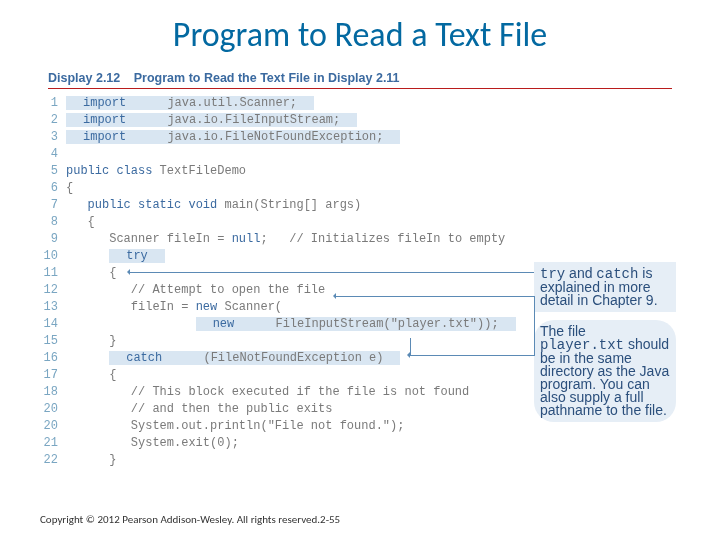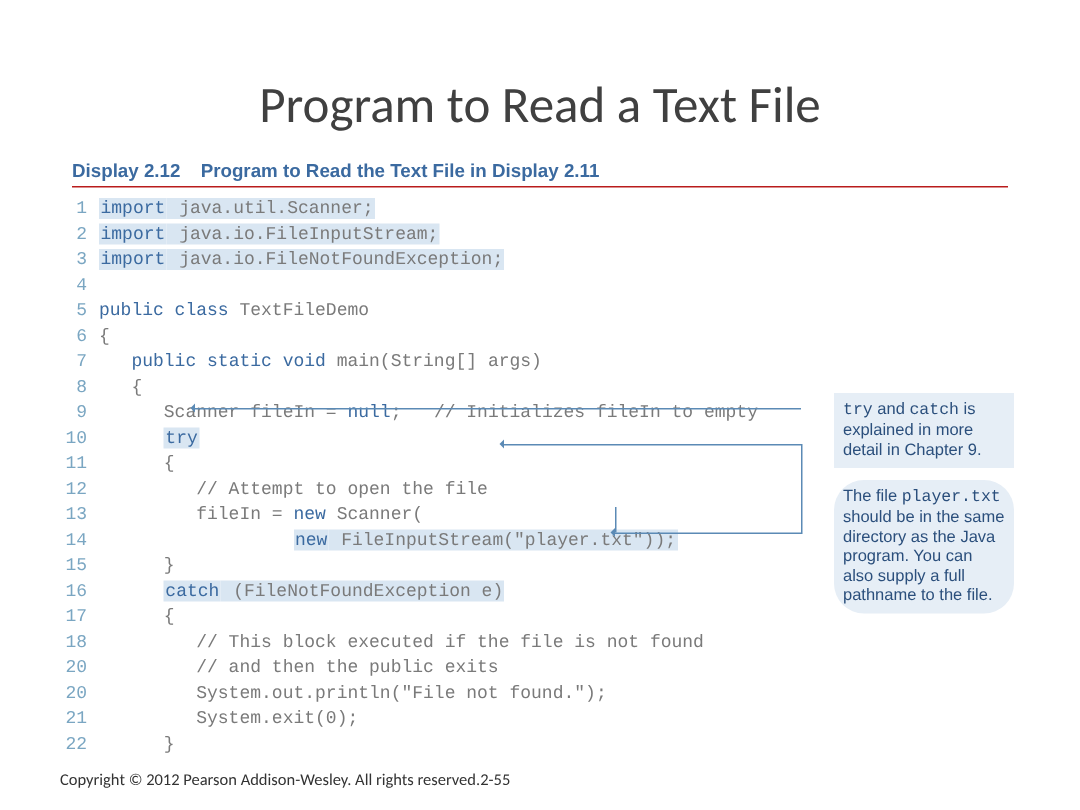--- a/index.html
+++ b/index.html
@@ -8,24 +8,23 @@
     height: 540px;
     background: #ffffff;
     font-family: "Segoe UI", Arial, sans-serif;
     position: relative;
     overflow: hidden;
   }
   .title {
     font-family: Calibri, "Segoe UI", sans-serif;
     font-size: 34px;
     font-weight: 400;
-    color: #404040;
+    color: #0369a1;
     text-align: center;
     padding: 14px 0 4px;
-    margin-top: 36px;
   }
   .display-header {
     margin: 12px 48px 2px;
     font-size: 12.5px;
     color: #3b6aa0;
     font-weight: 700;
     border-bottom: 1px solid #b91c1c;
     padding-bottom: 3px;
   }
   .display-header .dtitle { margin-left: 10px; font-weight: 700; }
@@ -40,27 +39,27 @@
   .code-line { display: flex; align-items: flex-start; white-space: pre; }
   .ln {
     width: 26px;
     text-align: right;
     color: #7aa6c2;
     flex: 0 0 26px;
     padding-right: 8px;
   }
   .code { flex: 1; position: relative; }
   .kw { color: #3b6aa0; }
-  .hl { background: #d9e6f2; padding: 0 1px; }
+  .hl { background: #d9e6f2; padding: 0 17px; }
   .note-box {
     position: absolute;
     right: 44px;
-    width: 120px;
+    width: 142px;
     font-family: "Segoe UI", Arial, sans-serif;
-    font-size: 11px;
+    font-size: 14px;
     line-height: 13px;
     color: #2b4f7c;
     background: #e6eef6;
     padding: 5px 6px;
   }
   .note1 { top: 262px; }
   .note2 { top: 320px; border-radius: 20px; }
   .mono { font-family: Consolas, "Courier New", monospace; }
   .arrow {
     position: absolute;

